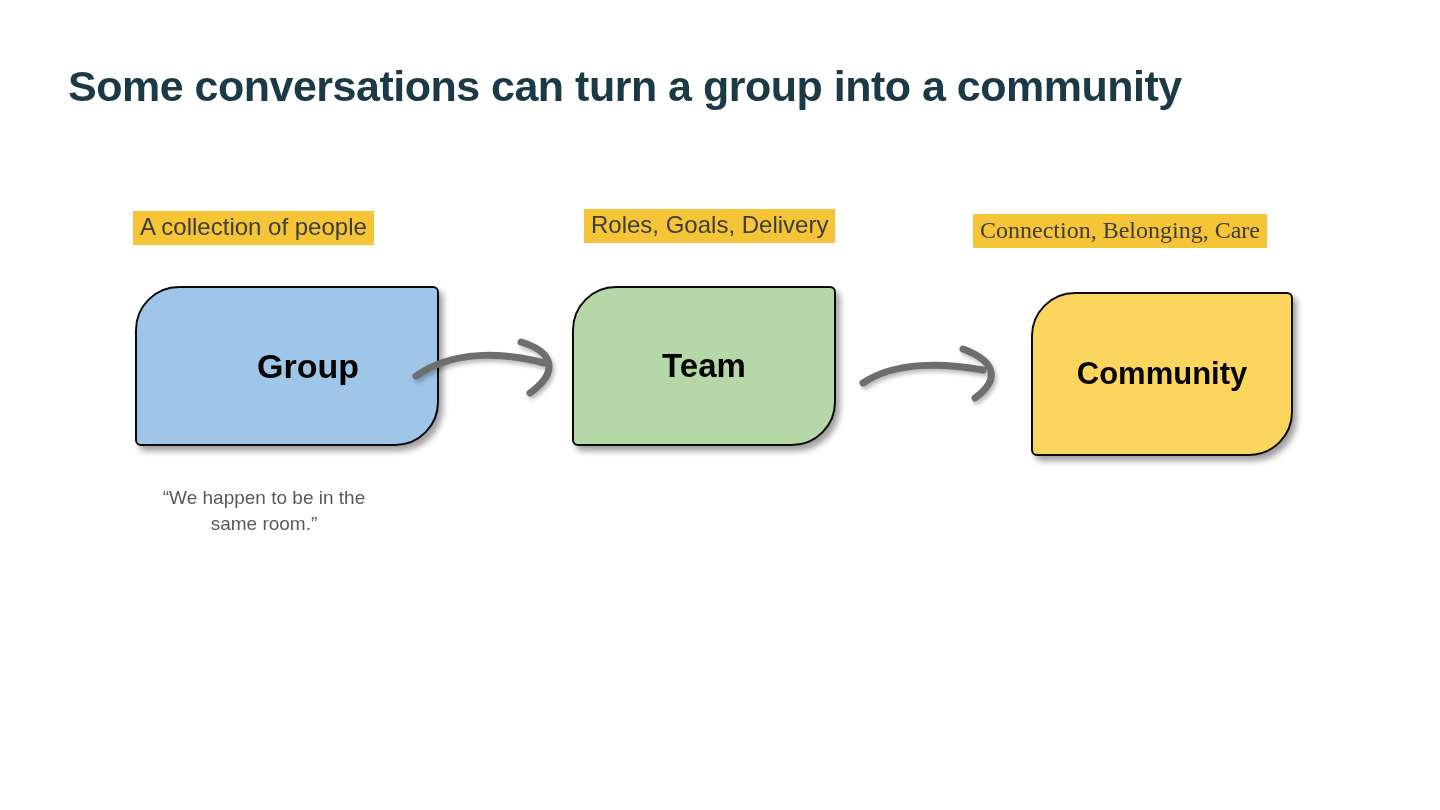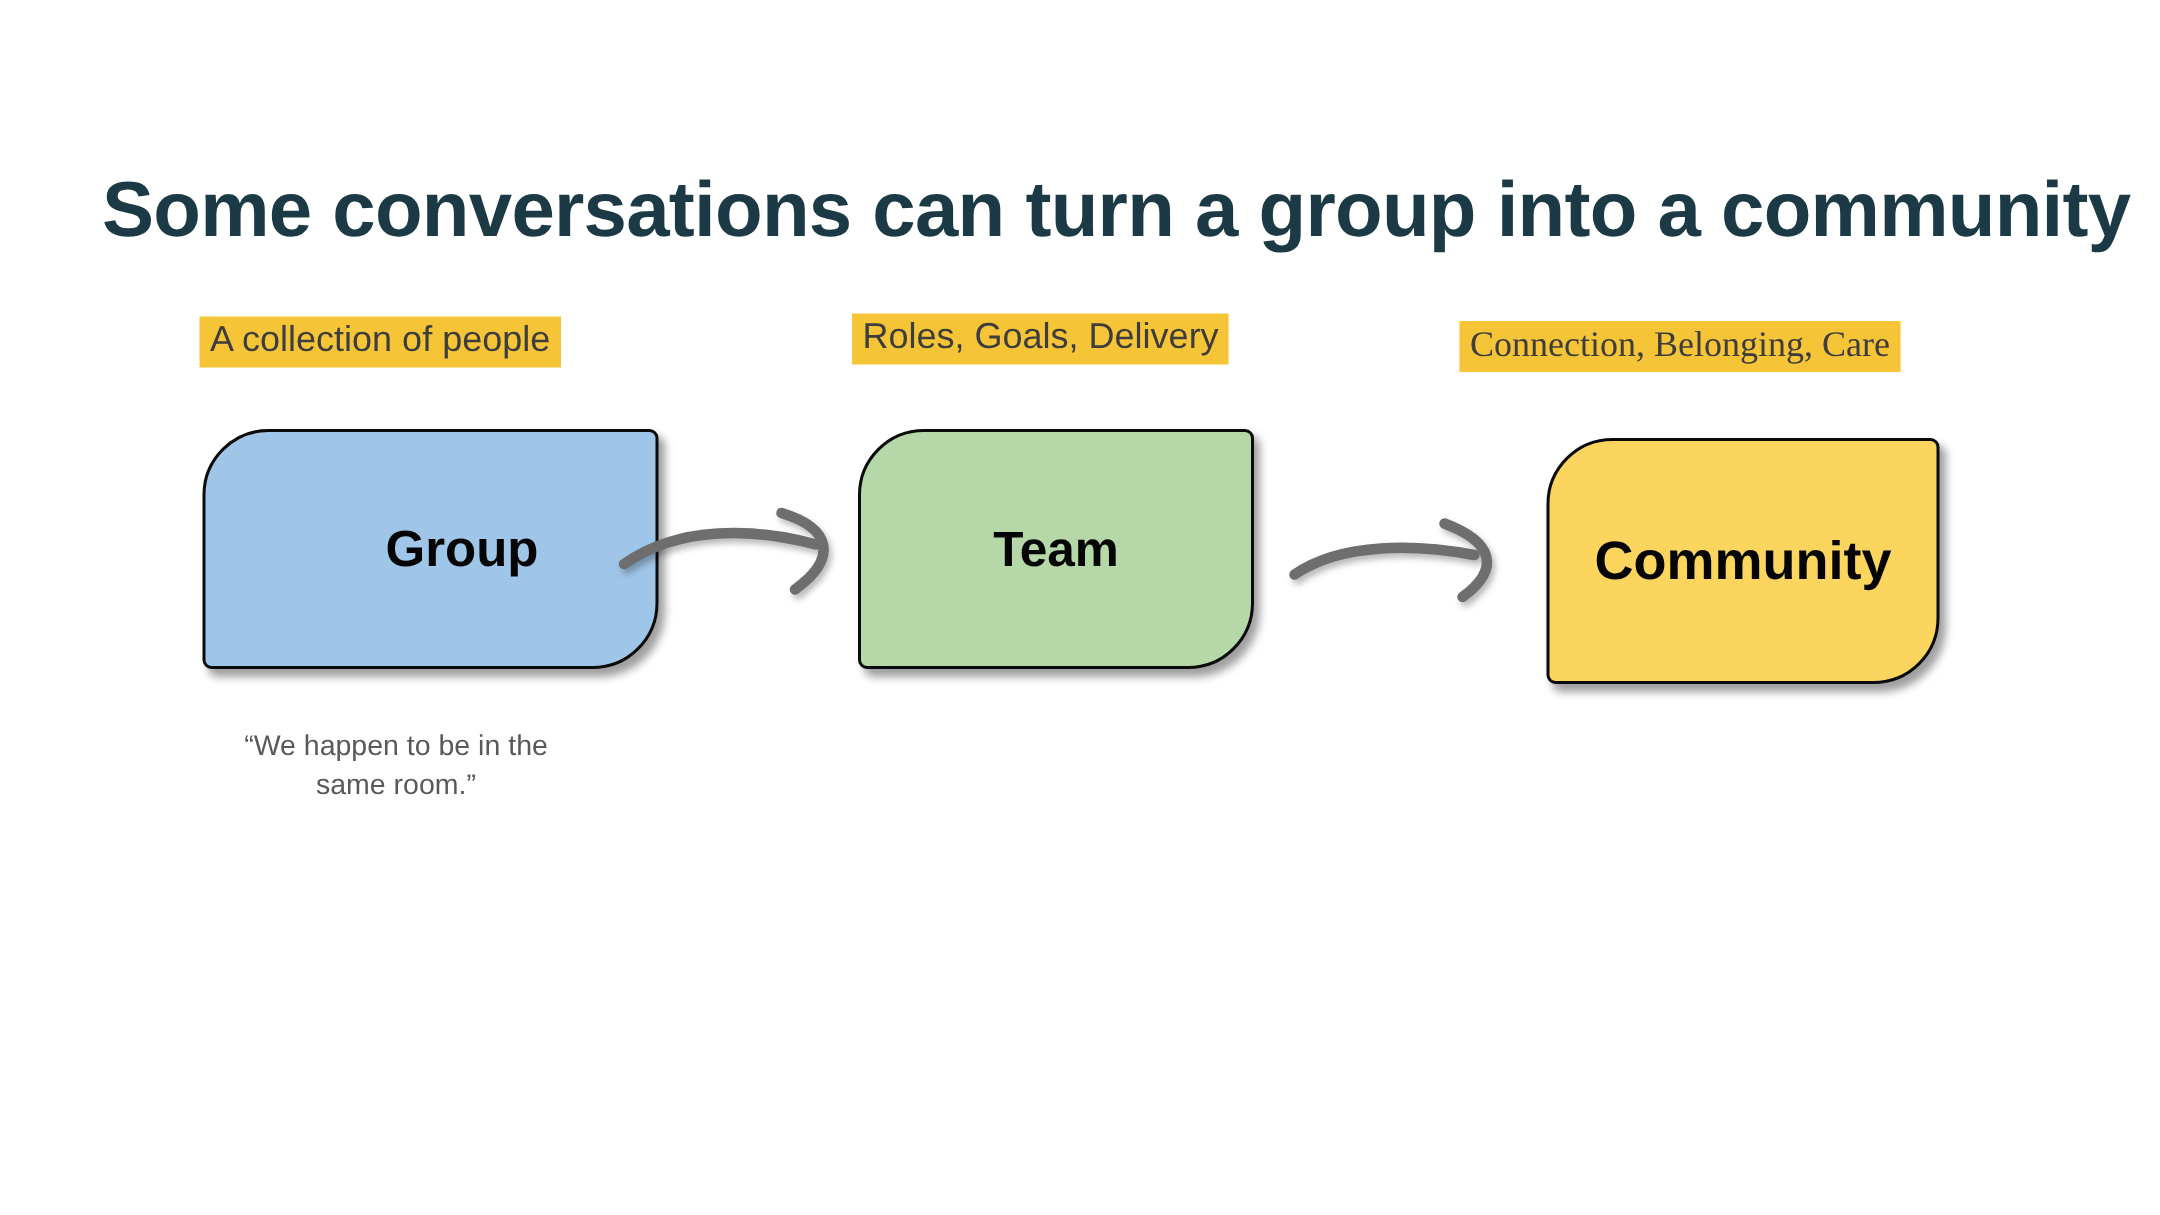--- a/index.html
+++ b/index.html
@@ -13,26 +13,25 @@
     width: 1440px;
     height: 810px;
     background: #ffffff;
     overflow: hidden;
   }
   .title {
     position: absolute;
     left: 68px;
     top: 62px;
     width: 1340px;
-    font-size: 52px;
+    font-size: 43px;
     font-weight: 800;
     letter-spacing: -0.5px;
     color: #1b3a45;
     white-space: nowrap;
-    margin-top: 48px;
   }
   .stage-label {
     position: absolute;
     display: inline-block;
     font-size: 24px;
     color: #3d3d3d;
     padding: 3px 7px 5px 7px;
     line-height: 1.1;
     white-space: nowrap;
   }
@@ -42,21 +41,21 @@
     align-items: center;
     justify-content: center;
     border: 2px solid #0b0b0b;
     border-radius: 44px 6px 44px 6px;
     box-shadow: 4px 5px 6px rgba(0,0,0,0.38);
     font-weight: bold;
     color: #050505;
   }
   .box-group     { left: 135px;  top: 286px; width: 258px; height: 156px; font-size: 34px; padding-left: 42px; }
   .box-team      { left: 572px;  top: 286px; width: 260px; height: 156px; font-size: 33px; }
-  .box-community { left: 1031px; top: 292px; width: 258px; height: 160px; font-size: 36px; }
+  .box-community { left: 1031px; top: 292px; width: 258px; height: 160px; font-size: 31px; }
   .label-1 { left: 133px; top: 211px; }
   .label-2 { left: 568px; top: 209px; }
   .label-3 { left: 973px; top: 214px; font-family: Liberation Serif, serif; }
   .quote {
     position: absolute;
     font-size: 19px;
     line-height: 1.38;
     color: #595959;
     text-align: center;
   }
@@ -84,21 +83,21 @@
   </div>
   <div class="quote quote-1">
     <span class="quote-inner">“We happen to be in the same room.”</span>
   </div>
 
   <svg class="arrow-svg arrow-1" width="165" height="75" viewBox="0 0 165 75">
     <path d="M8,46 C45,20 95,22 136,33" fill="none" stroke-width="7" stroke-linecap="round" stroke="#6e6e6e"></path>
     <path d="M113,12 C146,22 151,42 122,63" fill="none" stroke-width="7" stroke-linecap="round" stroke="#6e6e6e"></path>
   </svg>
 
-  <span class="stage-label label-2" style="background: rgb(246, 196, 55);">Roles, Goals, Delivery</span>
+  <span class="stage-label label-2" style="background: rgb(246, 196, 55); margin-left: 16px;">Roles, Goals, Delivery</span>
   <div class="stage-box box-team" style="background: rgb(182, 215, 168);">
     <span>Team</span>
   </div>
 
   <svg class="arrow-svg arrow-2" width="160" height="70" viewBox="0 0 160 70">
     <path d="M10,45 C42,23 92,25 130,32" fill="none" stroke-width="7" stroke-linecap="round" stroke="#6e6e6e"></path>
     <path d="M110,11 C142,23 148,41 122,60" fill="none" stroke-width="7" stroke-linecap="round" stroke="#6e6e6e"></path>
   </svg>
 
   <span class="stage-label label-3" style="background: rgb(246, 196, 55);">Connection, Belonging, Care</span>

